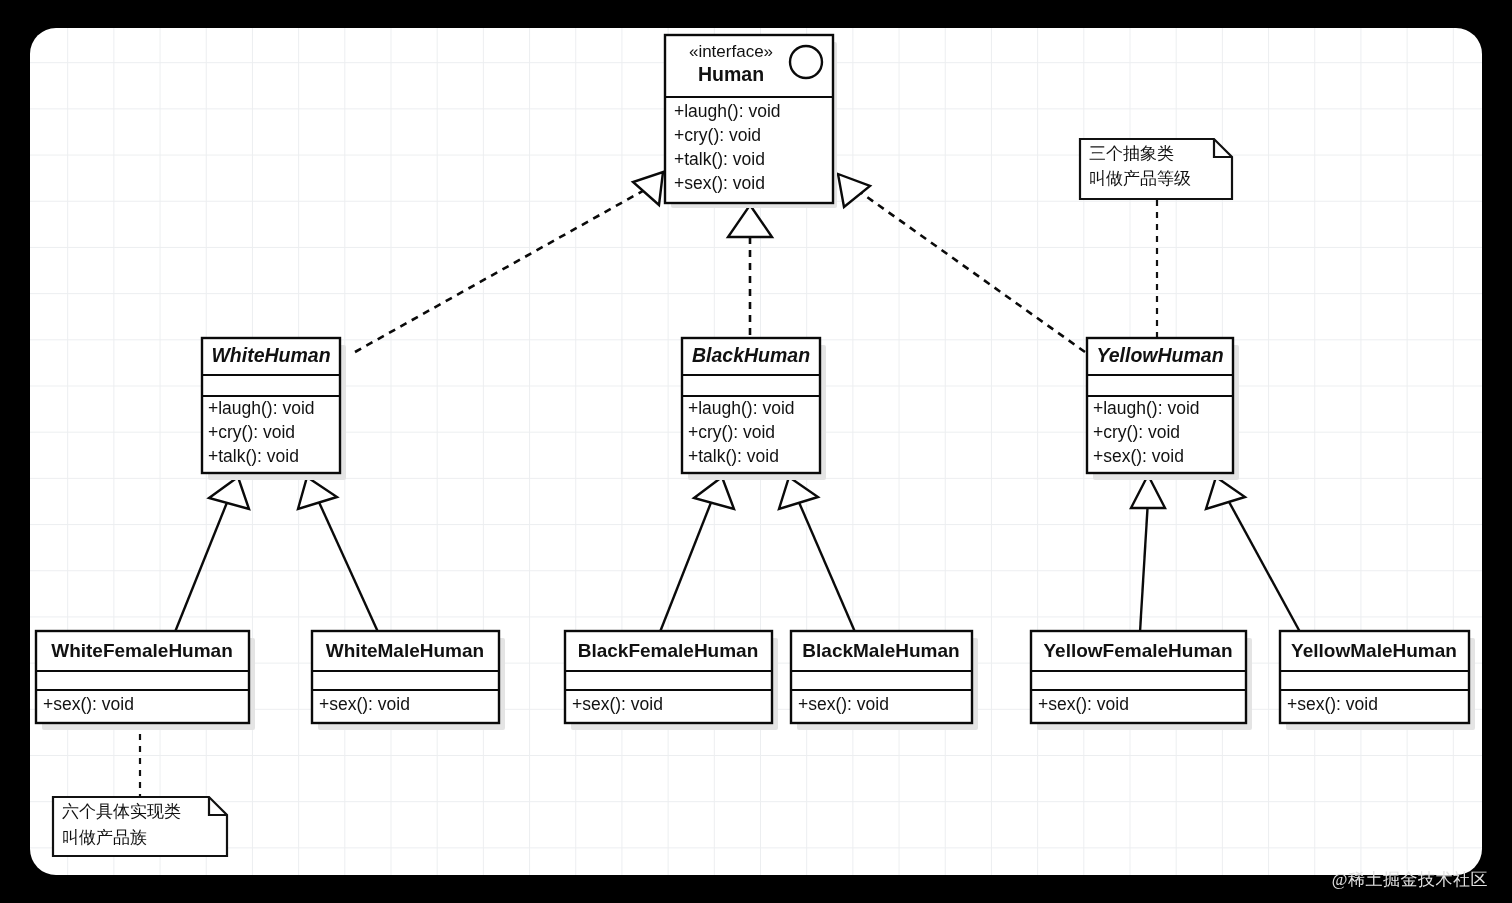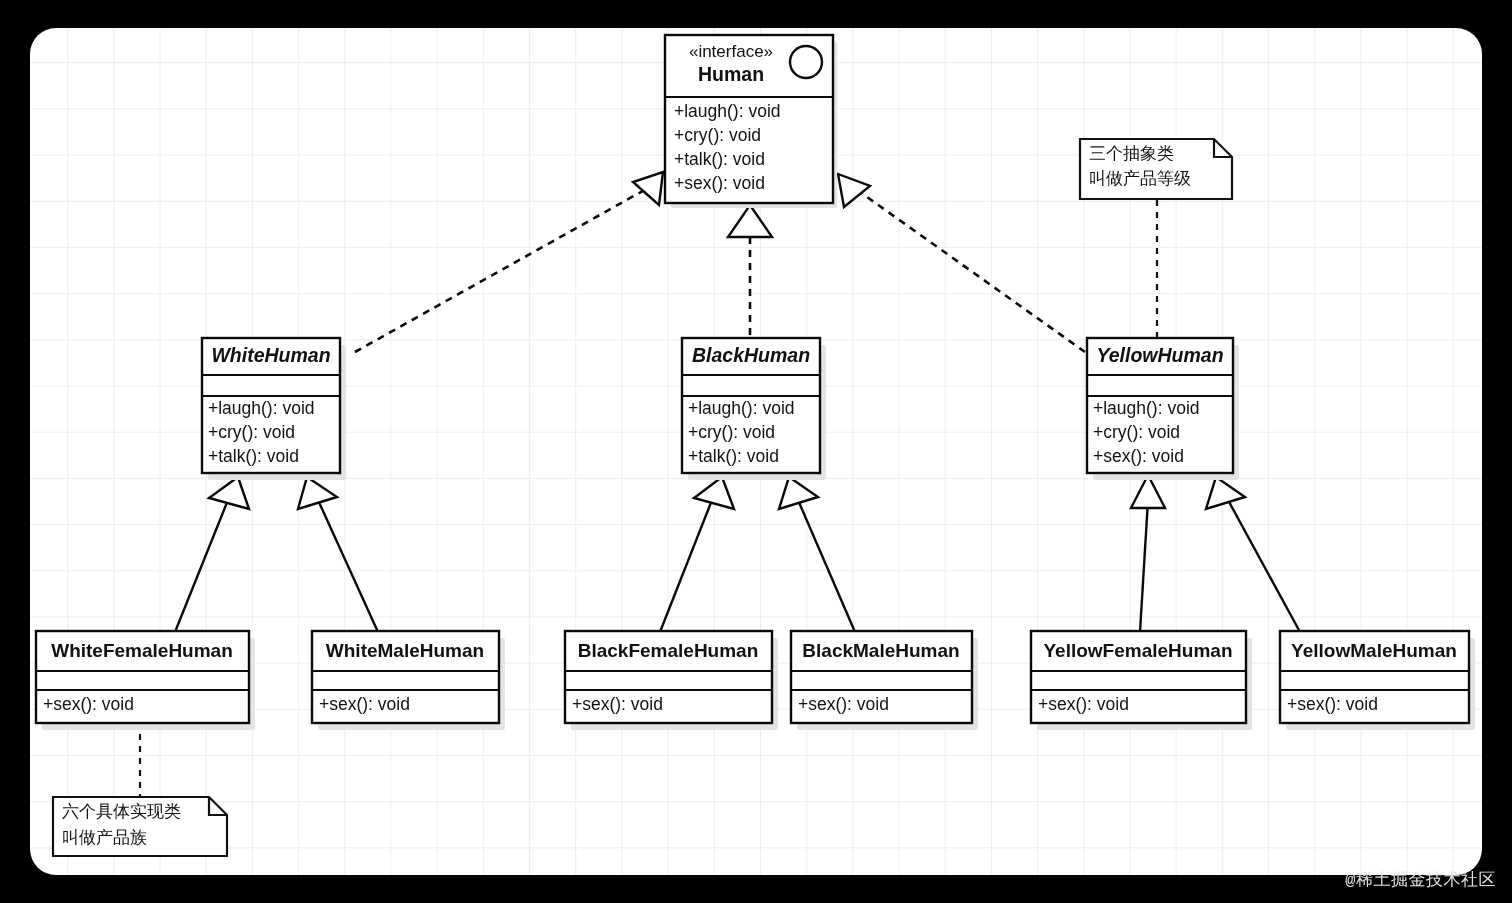--- a/index.html
+++ b/index.html
@@ -79,23 +79,23 @@
     text-anchor: start; dominant-baseline: middle;
   }
   .link-solid  { stroke: #0a0a0a; stroke-width: 2.4; fill: none; }
   .link-dashed { stroke: #0a0a0a; stroke-width: 2.6; fill: none; stroke-dasharray: 7 6; }
   .note-dash   { stroke: #111111; stroke-width: 2.2; fill: none; stroke-dasharray: 6 6; }
   .tri { fill: #ffffff; stroke: #0a0a0a; stroke-width: 2.4; stroke-linejoin: miter; }
   .iface-circle { fill: #ffffff; stroke: #0a0a0a; stroke-width: 2.4; }
   .note-box { fill: #ffffff; stroke: #111111; stroke-width: 2.2; }
   #watermark {
     position: absolute;
-    right: 16px;
+    right: 24px;
     bottom: 12px;
-    font-family: Liberation Mono, monospace;
+    font-family: Liberation Serif, serif;
     font-size: 17px;
     color: #e2e2e2;
     letter-spacing: 0.5px;
     white-space: nowrap;
     margin-left: 13px;
   }
 </style>
 </head>
 <body>
 

